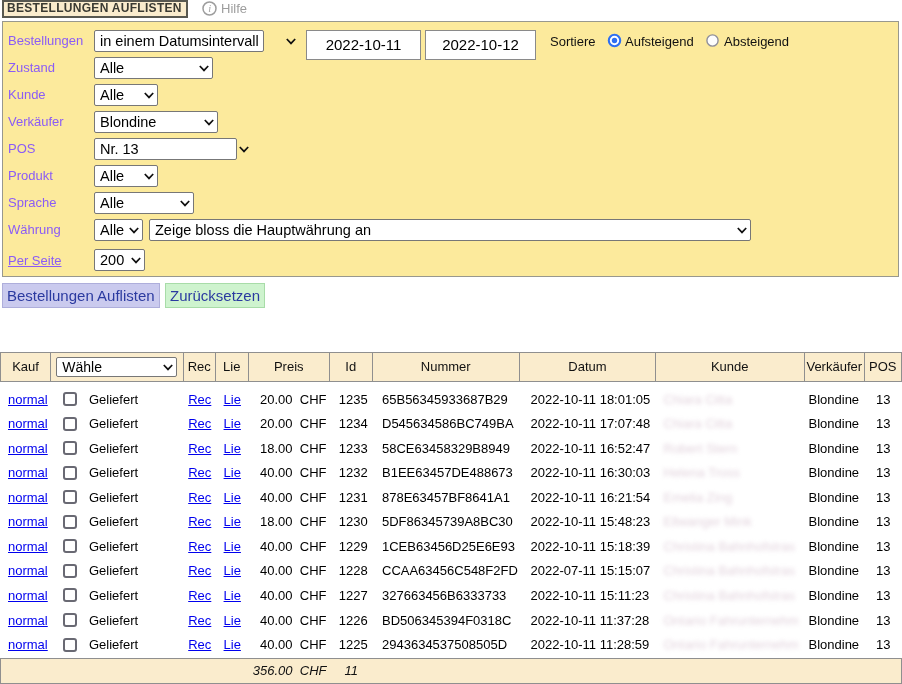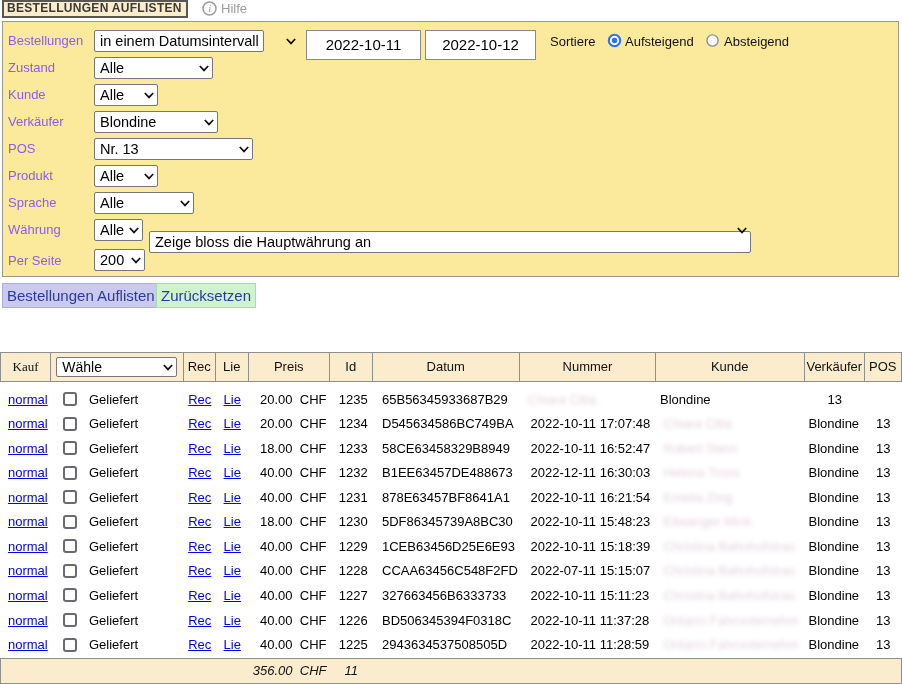--- a/index.html
+++ b/index.html
@@ -18,30 +18,30 @@
 select { font-size:14.5px; font-family:"Liberation Sans",sans-serif; appearance:none;
   background-color:#fff; border:1px solid #777; border-radius:2px; color:#000; padding:0 0 0 5px; }
 .chev { position:absolute; pointer-events:none; }
 .fs { position:absolute; height:22px; }
 .fi { position:absolute; height:21px; border:1px solid #8a8a8a;
   font-size:15px; font-family:"Liberation Sans",sans-serif; text-align:center; padding:14px; background:#fff; }
 .sortlbl { position:absolute; font-size:13px; color:#111; }
 .btn { position:absolute; top:283px; height:25px; font-size:15px; color:#2b3aa0;
   line-height:23px; padding:0 4px; white-space:nowrap; }
 .btn1 { left:2px; background:#cacaee; border:1px solid #aeaedb; }
-.btn2 { left:156px; background:#cef3ce; border:1px solid #a8dca8; }
+.btn2 { left:165px; background:#cef3ce; border:1px solid #a8dca8; }
 
 
 .thead, .trow, .tsum { position:absolute; left:0; width:902px; display:grid;
   grid-template-columns:51px 132.5px 32.5px 32.5px 81.5px 42.5px 147.5px 136px 148.5px 60.5px 36.5px; }
 .thead { top:352.4px; height:29.2px; }
 .thead .c { background:#faeccd; border-top:1px solid #8f8f8f; border-bottom:1px solid #8f8f8f;
   border-right:1px solid #8f8f8f; display:flex; align-items:center; justify-content:center;
   font-size:13px; color:#111; }
-.thead .c:first-child { border-left:1px solid #8f8f8f;font-family:Liberation Serif, serif; }
+.thead .c:first-child { border-left:1px solid #8f8f8f; }
 
 .trow { height:24.5px; font-size:13px; color:#000; }
 .trow .c { display:flex; align-items:center; }
 a.lnk { color:#0000ee; text-decoration:underline; }
 .c.kauf { padding-left:8px; }
 .c.wae  { } 
 .c.wae input { appearance:none; width:14px; height:14px; margin:0 0 0 12px; border:2px solid #696973; border-radius:3px; background:#fff; }
 .c.wae span { margin-left:12px;text-align:right; }
 .c.ctr { justify-content:center; }
 .c.idc { padding-left:4px; }
@@ -81,29 +81,29 @@
     </svg>
   <span class="sortlbl" style="left:724px; top:34px;">Absteigend</span>
 
   <span class="flabel" style="left:8px; top:60px;">Zustand</span>
   <select class="fs" style="left:94px; top:56.5px; width:119px;"><option>Alle</option></select>
   <span class="flabel" style="left:8px; top:87px;">Kunde</span>
   <select class="fs" style="left:94px; top:83.5px; width:64px;"><option>Alle</option></select>
   <span class="flabel" style="left:8px; top:114px;">Verkäufer</span>
   <select class="fs" style="left:94px; top:110.5px; width:124px;"><option>Blondine</option></select>
   <span class="flabel" style="left:8px; top:141px;">POS</span>
-  <select class="fs" style="left:94px; top:137.5px; width:159px;"><option>Nr. 13</option></select>
+  <select class="fs" style="left:94px; top:137.5px; width:143px;"><option>Nr. 13</option></select>
   <span class="flabel" style="left:8px; top:168px;">Produkt</span>
   <select class="fs" style="left:94px; top:164.5px; width:64px;"><option>Alle</option></select>
   <span class="flabel" style="left:8px; top:195px;">Sprache</span>
   <select class="fs" style="left:94px; top:191.5px; width:100px;"><option>Alle</option></select>
   <span class="flabel" style="left:8px; top:222px;text-align:center;">Währung</span>
   <select class="fs" style="left:94px; top:218.5px; width:49px;"><option>Alle</option></select>
-  <select class="fs" style="left:149px; top:218.5px; width:602px;margin-top:12px;"><option>Zeige bloss die Hauptwährung an</option></select>
-  <span class="flabel" style="left:8px; top:253px;">Per Seite</span>
+  <select class="fs" style="left:149px; top:218.5px; width:602px;"><option>Zeige bloss die Hauptwährung an</option></select>
+  <span class="flabel" style="left:8px; top:253px;text-decoration:underline;">Per Seite</span>
   <select class="fs" style="left:94px; top:249px; width:51px;"><option>200</option></select>
 
   <svg class="chev" style="left:285.5px; top:38.0px;" width="10" height="7" viewBox="0 0 10 7">
       <path d="M0.8 1 L5 5.4 L9.2 1" fill="none" stroke="#101010" stroke-width="1.7"></path>
     </svg>
   <svg class="chev" style="left:198.5px; top:64.5px;" width="10" height="7" viewBox="0 0 10 7">
       <path d="M0.8 1 L5 5.4 L9.2 1" fill="none" stroke="#101010" stroke-width="1.7"></path>
     </svg>
   <svg class="chev" style="left:143.5px; top:91.5px;" width="10" height="7" viewBox="0 0 10 7">
       <path d="M0.8 1 L5 5.4 L9.2 1" fill="none" stroke="#101010" stroke-width="1.7"></path>
@@ -138,22 +138,22 @@
     <div class="c">
         <select style="width:121px; height:20px; font-size:14px;"><option>Wähle</option></select>
         <svg class="chev" style="left:163px; top:11.5px;" width="10" height="7" viewBox="0 0 10 7">
           <path d="M0.8 1 L5 5.4 L9.2 1" fill="none" stroke="#101010" stroke-width="1.7"></path>
         </svg>
       </div>
     <div class="c">Rec</div>
     <div class="c">Lie</div>
     <div class="c">Preis</div>
     <div class="c">Id</div>
+    <div class="c">Nummer</div>
     <div class="c">Datum</div>
-    <div class="c">Nummer</div>
     <div class="c">Kunde</div>
     <div class="c">Verkäufer</div>
     <div class="c">POS</div>
   </div>
   <div class="trow" style="top:387.00px;">
     <div class="c kauf">
         <a class="lnk" href="#n">normal</a>
       </div>
     <div class="c wae">
         <input type="checkbox" style="">
@@ -161,20 +161,21 @@
       </div>
     <div class="c ctr">
         <a class="lnk" href="#r">Rec</a>
       </div>
     <div class="c ctr">
         <a class="lnk" href="#l">Lie</a>
       </div>
     <div class="c preis">20.00&nbsp; CHF</div>
     <div class="c ctr idc">1235</div>
     <div class="c num">65B56345933687B29</div>
+    <div class="c dat">2022-10-11 18:01:05</div>
     <div class="c kun">Chiara Citta</div>
     <div class="c ver">Blondine</div>
     <div class="c ctr">13</div>
   </div>
   <div class="trow" style="top:411.53px;">
     <div class="c kauf">
         <a class="lnk" href="#n">normal</a>
       </div>
     <div class="c wae">
         <input type="checkbox" style="">
@@ -226,21 +227,21 @@
       </div>
     <div class="c ctr">
         <a class="lnk" href="#r">Rec</a>
       </div>
     <div class="c ctr">
         <a class="lnk" href="#l">Lie</a>
       </div>
     <div class="c preis">40.00&nbsp; CHF</div>
     <div class="c ctr idc">1232</div>
     <div class="c num">B1EE63457DE488673</div>
-    <div class="c dat">2022-12-11 16:30:03</div>
+    <div class="c dat">2022-10-11 16:30:03</div>
     <div class="c kun">Helena Tross</div>
     <div class="c ver">Blondine</div>
     <div class="c ctr">13</div>
   </div>
   <div class="trow" style="top:485.12px;">
     <div class="c kauf">
         <a class="lnk" href="#n">normal</a>
       </div>
     <div class="c wae">
         <input type="checkbox" style="">

